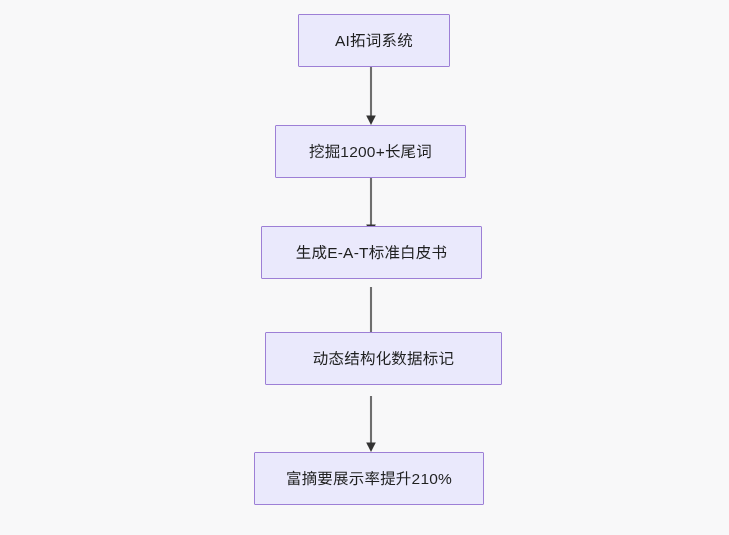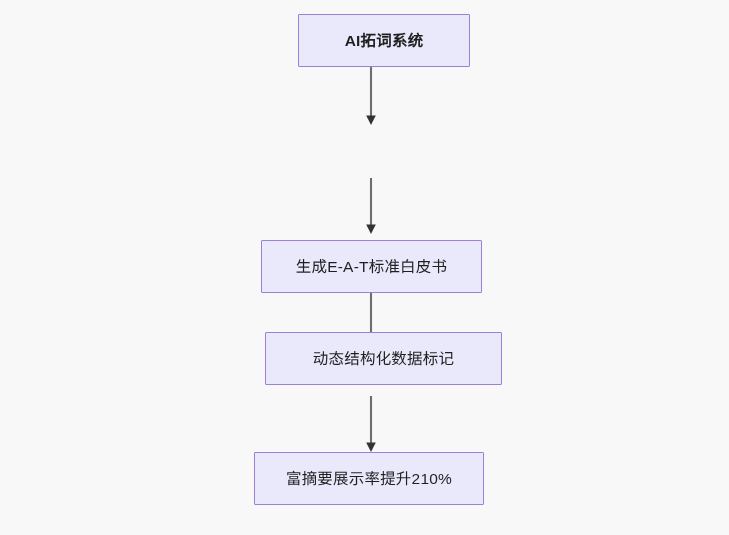--- a/index.html
+++ b/index.html
@@ -37,23 +37,23 @@
   }
   .node-label {
     font-size: 15.5px;
     line-height: 1;
     color: #1f2020;
     white-space: nowrap;
     letter-spacing: 0.2px;
   }
 
   
-  #node-1 { left: 298px; top: 14px;  width: 172px; font-weight: bold; }
+  #node-1 { left: 298px; top: 14px;  width: 152px; }
   #node-2 { left: 275px; top: 125px; width: 191px; }
-  #node-3 { left: 261px; top: 240px; width: 221px; }
+  #node-3 { left: 261px; top: 226px; width: 221px; }
   #node-4 { left: 265px; top: 332px; width: 237px; }
   #node-5 { left: 254px; top: 452px; width: 230px; }
 
   
   .edge {
     position: absolute;
     left: 0;
     top: 0;
     width: 729px;
     height: 535px;
@@ -96,20 +96,23 @@
     <g>
       <line class="edge-line" x1="371" y1="396" x2="371" y2="444"></line>
       <polygon class="edge-head" points="371,452 366.2,442.5 375.8,442.5"></polygon>
     </g>
   </svg>
 
   <div class="node" id="node-1">
     <span class="node-label">AI拓词系统</span>
   </div>
 
+  <div class="node" id="node-2">
+    <span class="node-label">挖掘1200+长尾词</span>
+  </div>
 
   <div class="node" id="node-3">
     <span class="node-label">生成E-A-T标准白皮书</span>
   </div>
 
   <div class="node" id="node-4">
     <span class="node-label">动态结构化数据标记</span>
   </div>
 
   <div class="node" id="node-5">

